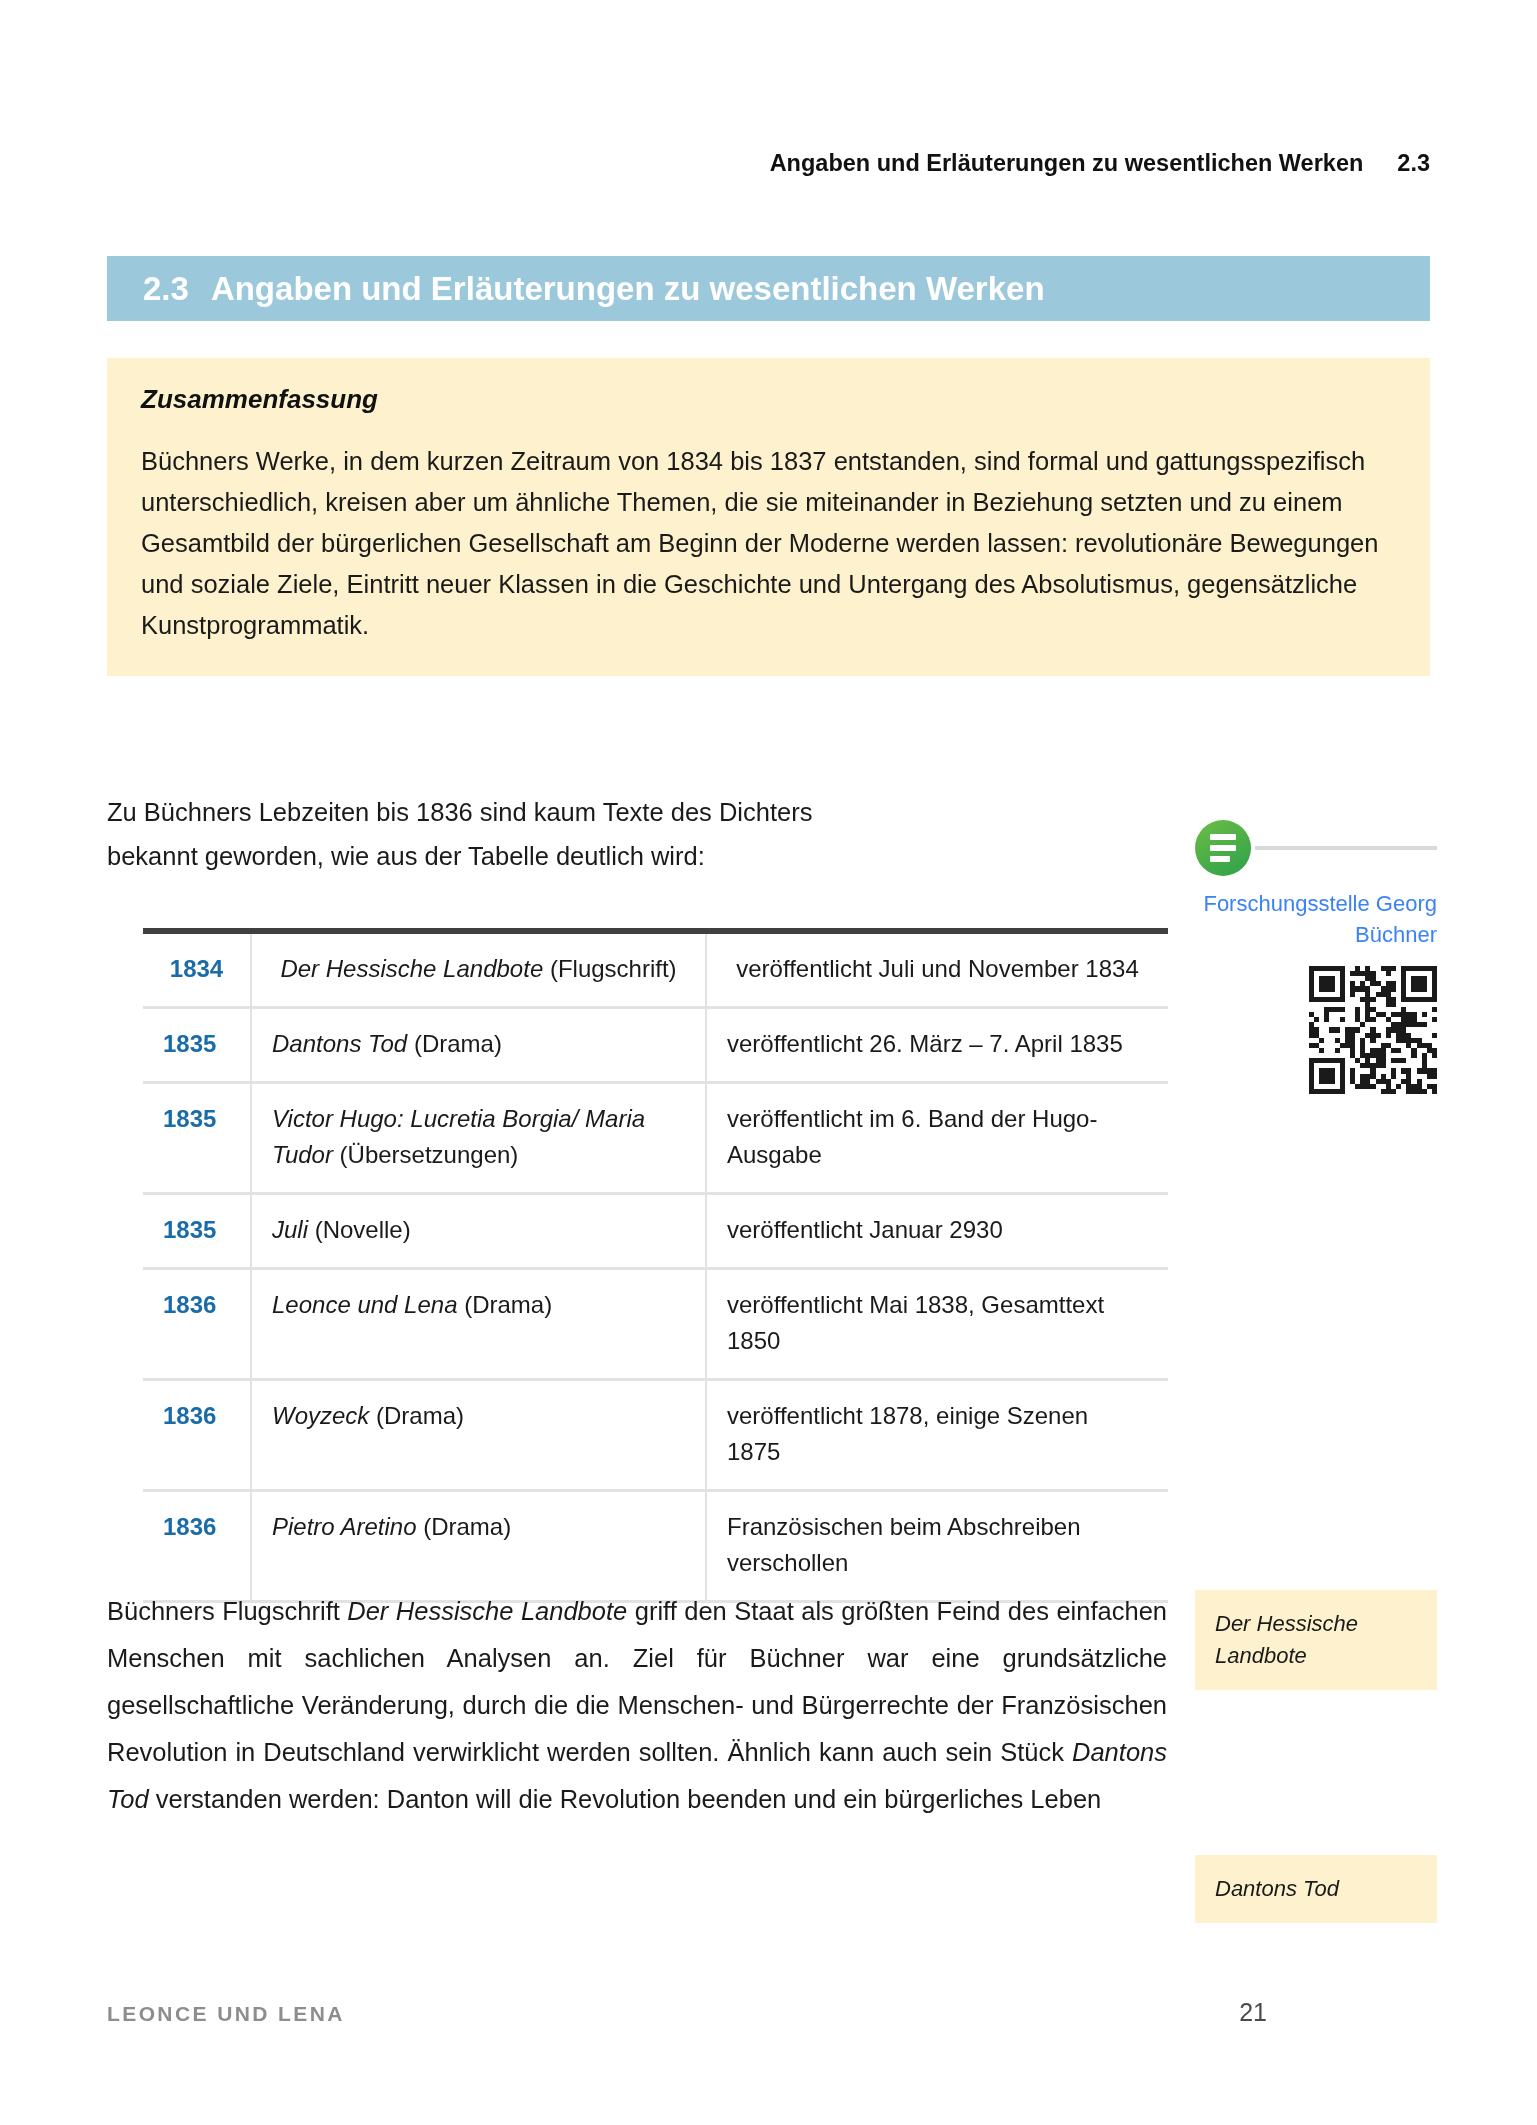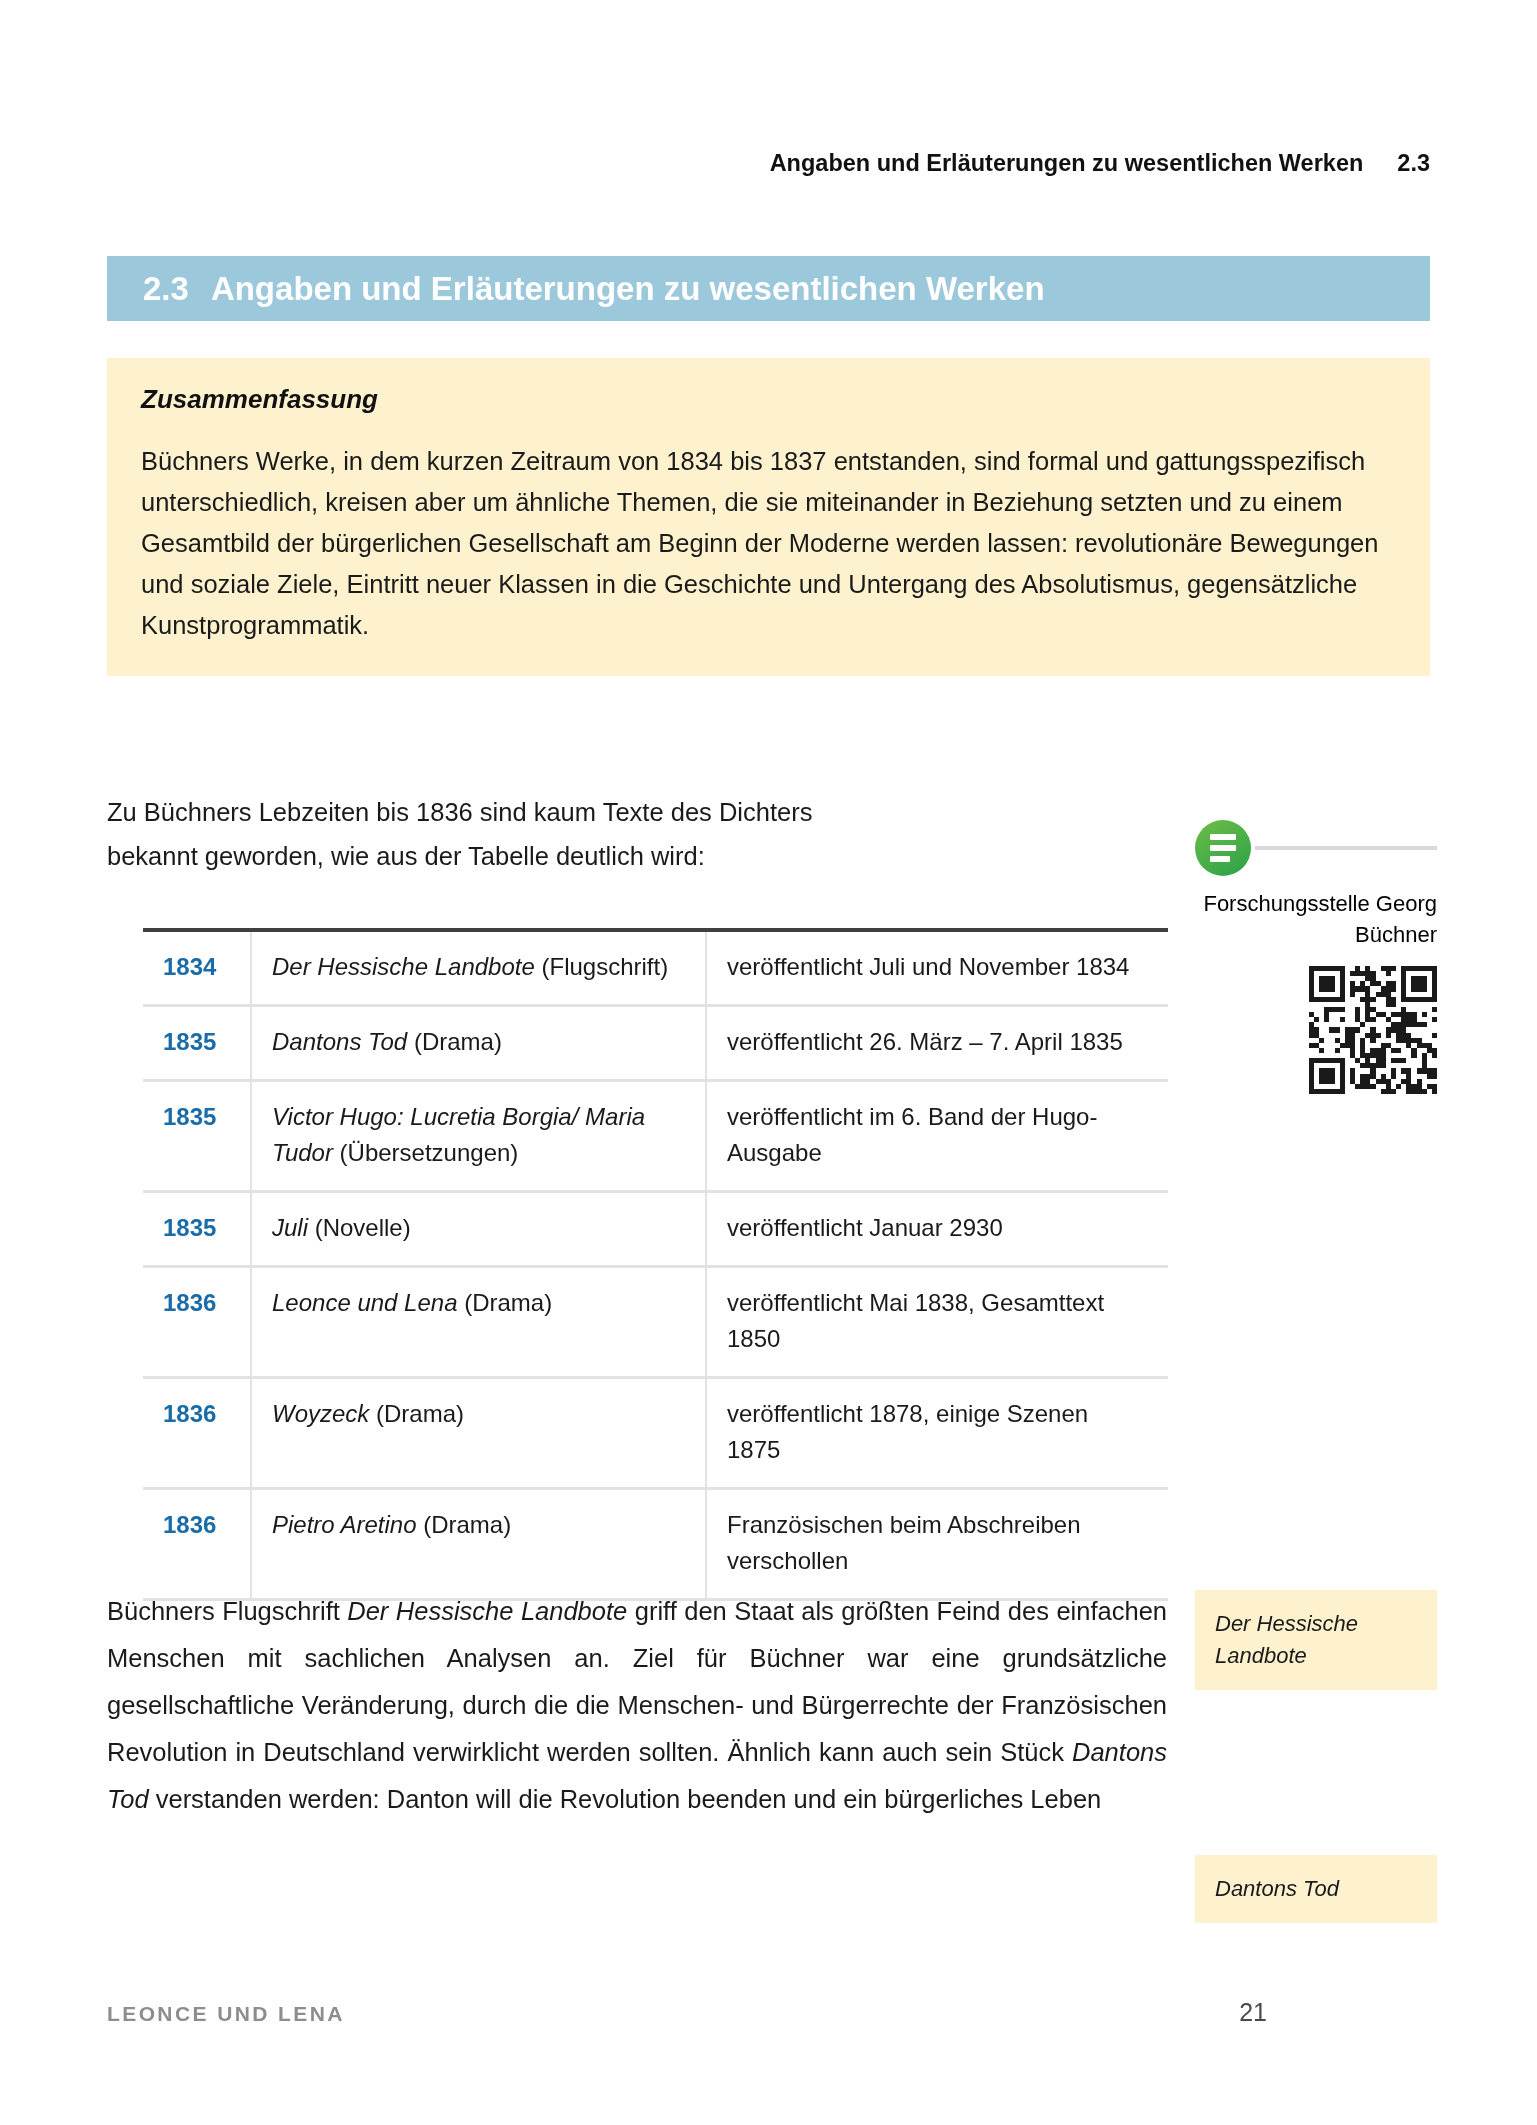--- a/index.html
+++ b/index.html
@@ -165,21 +165,21 @@
     flex: 1;
     height: 4px;
     background: #d9d9d9;
     margin-left: 4px;
   }
   .fs-label {
     margin-top: 12px;
     text-align: right;
     font-size: 22px;
     line-height: 31px;
-    color: #000000;
+    color: #3b82f6;
   }
   .qr-wrap {
     margin-top: 16px;
     display: flex;
     justify-content: flex-end;
   }
   .qr {
     width: 128px;
     height: 128px;
     display: grid;
@@ -206,21 +206,21 @@
   
   .work-table {
     position: absolute;
     left: 143px;
     top: 928px;
     width: 1025px;
     border-collapse: collapse;
     table-layout: fixed;
   }
   .work-table tr { border-bottom: 3px solid #e2e2e2; }
-  .work-table tr:first-child { border-top: 4px solid #404040; }
+  .work-table tr:first-child { border-top: 6px solid #404040; text-align: center; }
   .work-table td {
     vertical-align: top;
     padding: 17px 20px 19px 20px;
     font-size: 24px;
     line-height: 36px;
     color: #1a1a1a;
     border-right: 2px solid #e2e2e2;
   }
   .work-table td:last-child { border-right: none; }
   .col-year { width: 108px; }

